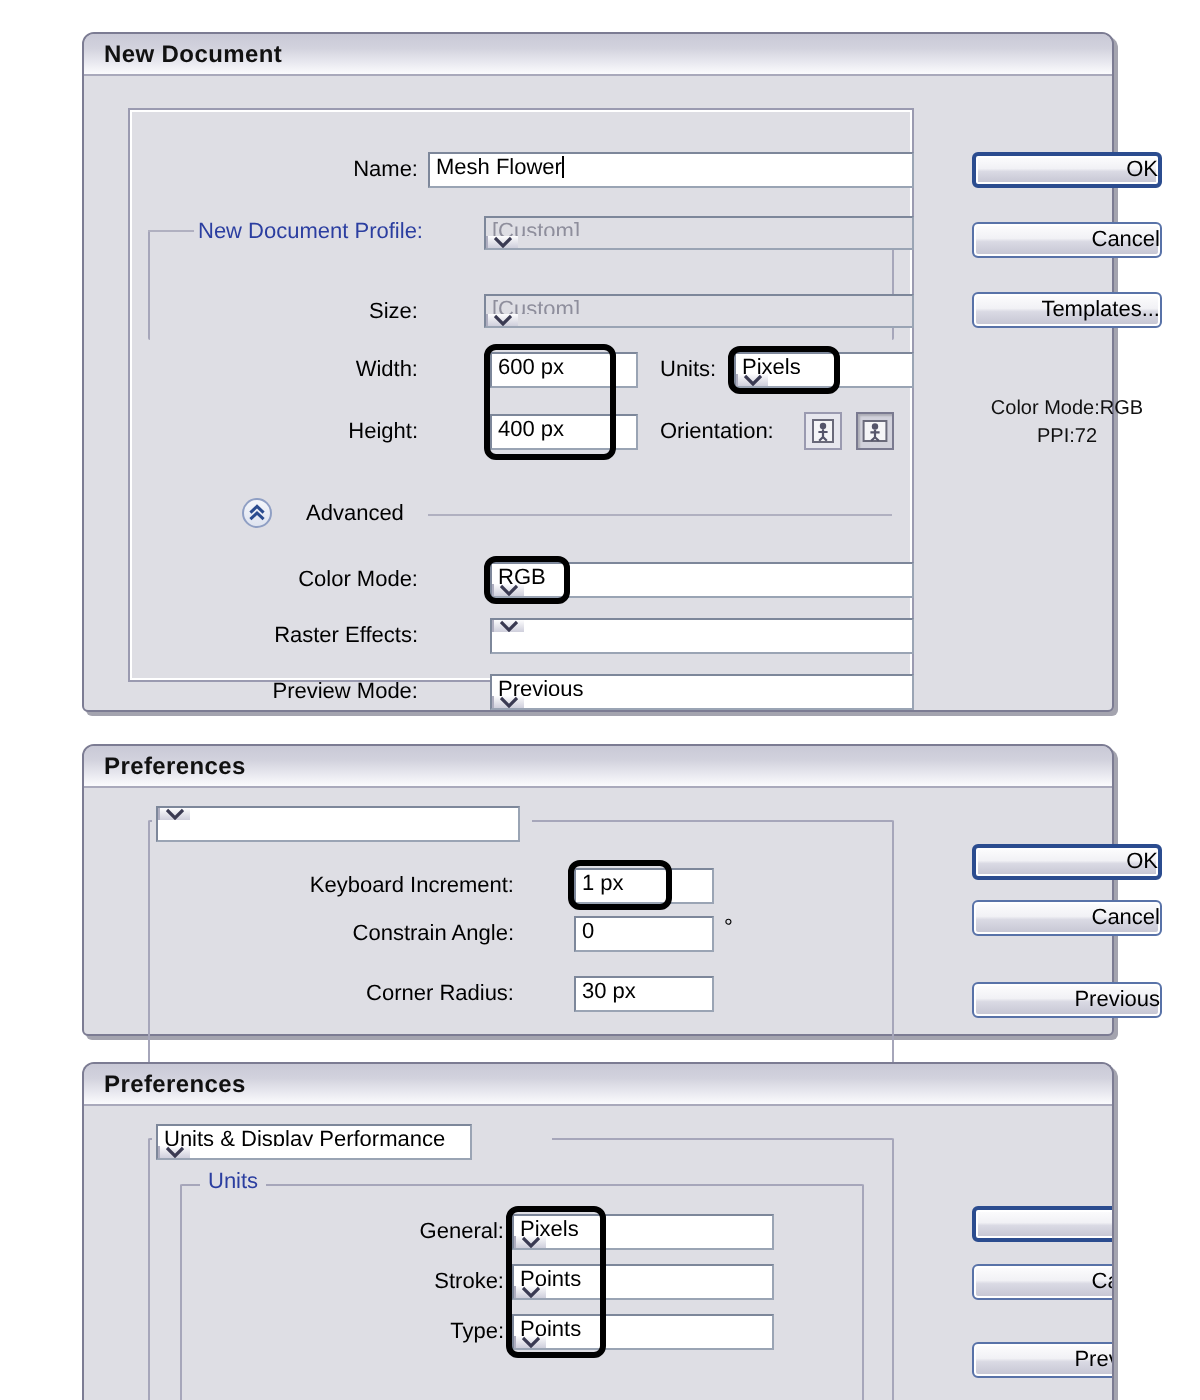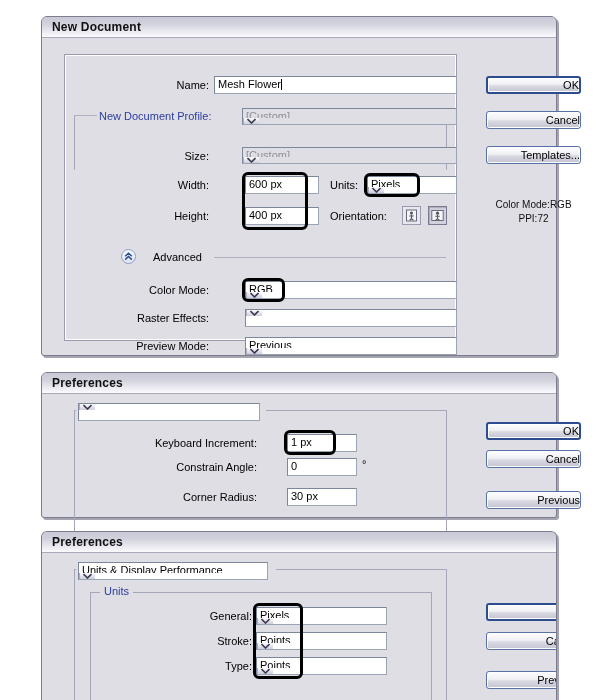--- a/index.html
+++ b/index.html
@@ -374,21 +374,21 @@
 
   <div class="titlebar">
     <span class="titlebar-text">Preferences</span>
   </div>
 
   <div class="dlg-body" style="overflow:hidden;">
 
     <div class="fieldset" style="left:32px; top:16px; width:373px; height:170px; border-bottom:none;"></div>
     <div style="position:absolute; left:34px; top:9px; width:200px; height:14px; background:#dedee4;"></div>
 
-    <div class="combo" style="left:36px; top:9px; width:190px; height:18px;">
+    <div class="combo" style="left:36px; top:9px; width:158px; height:18px;">
       <span class="combo-text">Units &amp; Display Performance</span>
       <span class="combo-arrow">
         <svg width="9" height="6" viewBox="0 0 9 6">
             <path d="M0.5 1 L4.5 5 L8.5 1" fill="none" stroke="#3a3a52" stroke-width="1.6"></path>
           </svg>
       </span>
     </div>
 
     <div class="fieldset" style="left:48px; top:39px; width:342px; height:140px; border-bottom:none;"></div>
     <div class="fieldset-legend" style="left:58px; top:33px;">Units</div>

